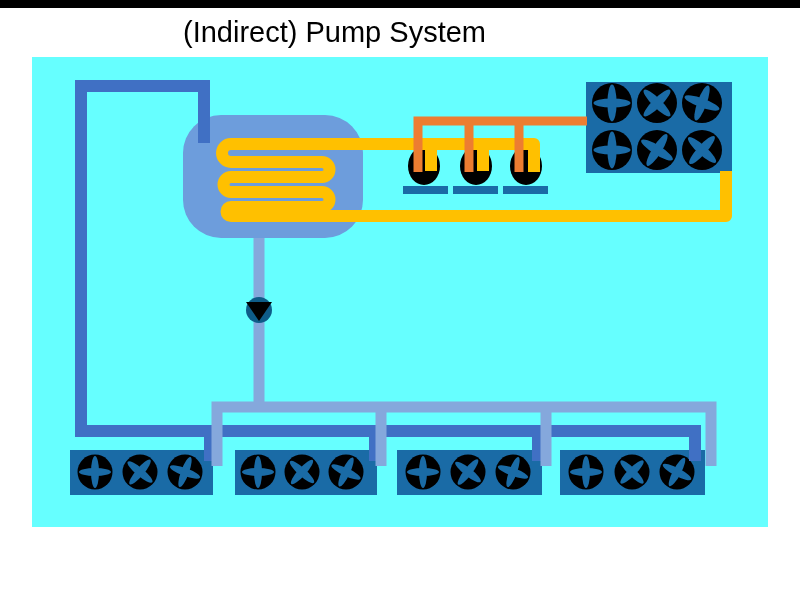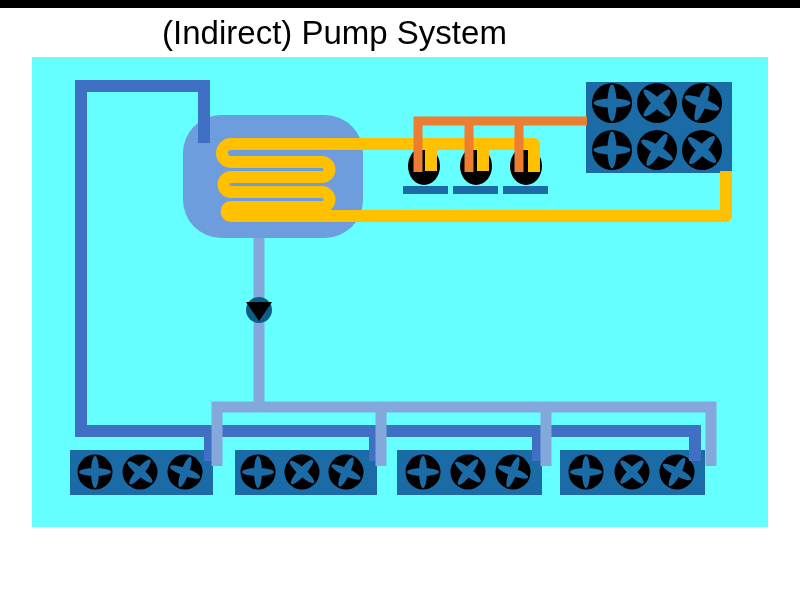--- a/index.html
+++ b/index.html
@@ -11,21 +11,21 @@
   }
   html,body{margin:0;padding:0;}
   body{
     width:800px;height:600px;position:relative;overflow:hidden;
     background:var(--page-bg);
     font-family:"Liberation Sans", sans-serif;
   }
   #stage{position:absolute;left:0;top:0;}
   .title{
     position:absolute;left:0;top:8px;width:669px;height:49px;
-    line-height:49px;text-align:center;font-size:33px;
+    line-height:49px;text-align:center;font-size:29px;
     color:var(--title-color);white-space:nowrap;
   }
   .topbar{fill:var(--top-bar);}
   .panel{fill:var(--panel);}
   .tank{fill:var(--tank);}
   .pipe-dark{stroke:var(--return-pipe);stroke-width:12;fill:none;stroke-linecap:butt;}
   .pipe-light{stroke:var(--supply-pipe);stroke-width:11;fill:none;stroke-linecap:butt;}
   .pipe-yellow{stroke:var(--coil);stroke-width:12;fill:none;stroke-linejoin:round;stroke-linecap:butt;}
   .pipe-orange{stroke:var(--hot-pipe);stroke-width:9;fill:none;stroke-linecap:butt;}
   .unit-box{fill:var(--unit-box);}

